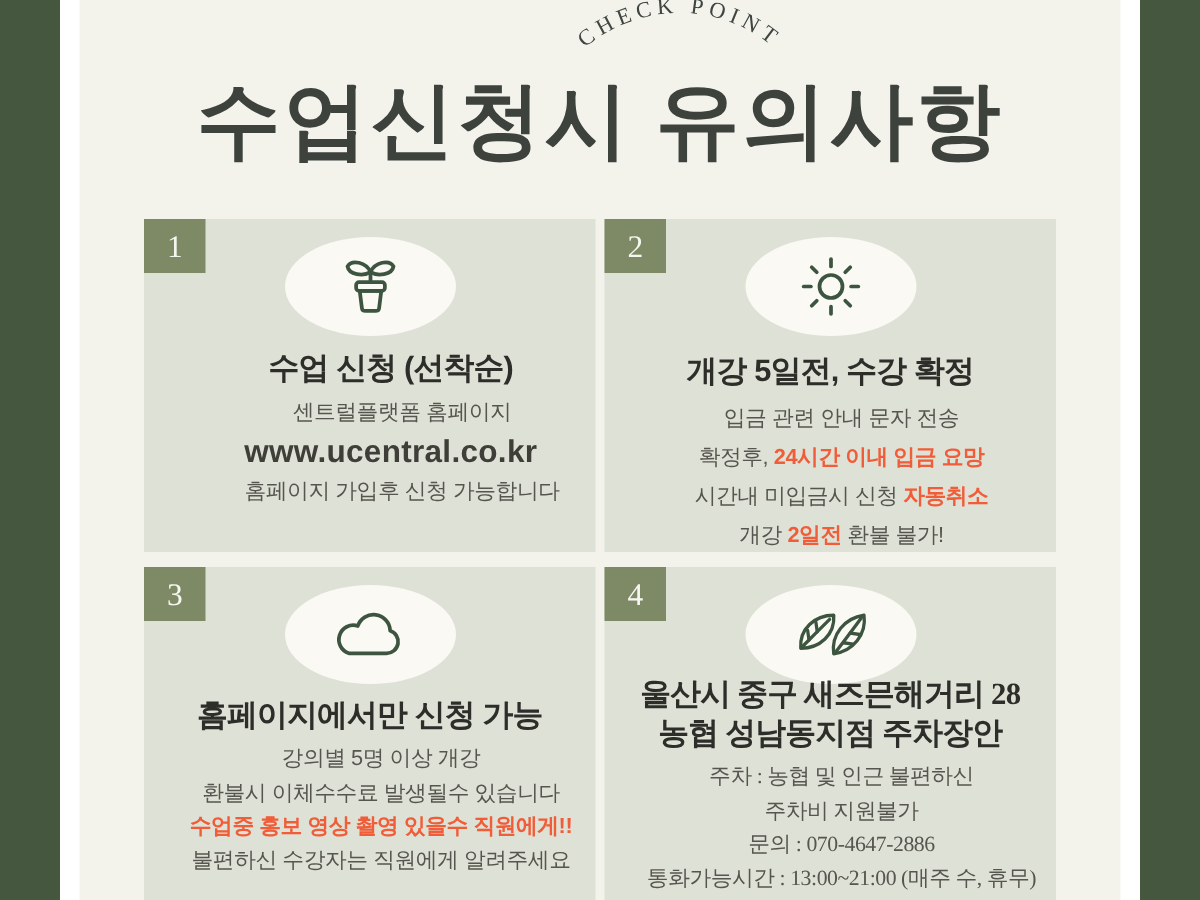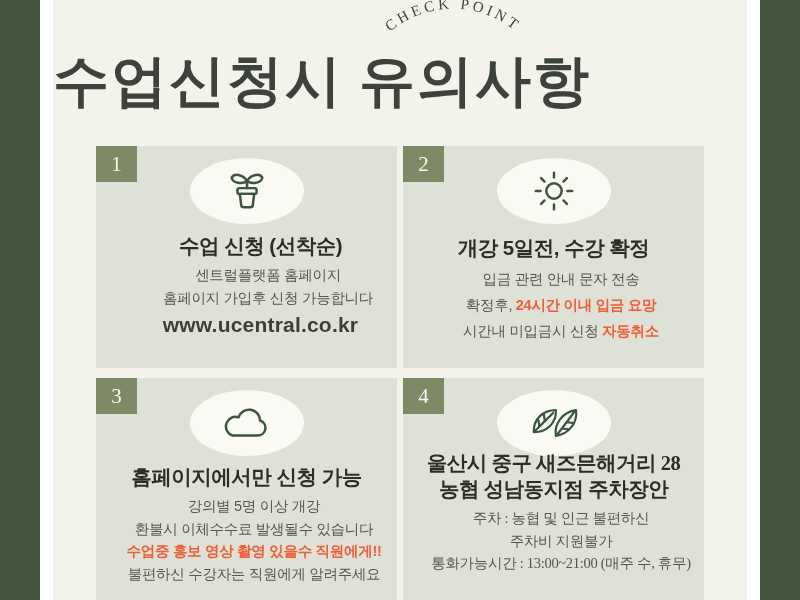--- a/index.html
+++ b/index.html
@@ -13,21 +13,21 @@
   .frame-left{left:0;}
   .frame-right{right:0;}
   .canvas{
     position:absolute;left:53px;top:0;width:694px;height:600px;
     background:#f3f3ec;
   }
   
   .arc-wrap{position:absolute;left:250px;top:-6px;width:300px;height:60px;}
   .poster-title{
     position:absolute;left:0;top:48px;width:694px;
-    text-align:left;
+    text-align:center;
     font-family:"Liberation Serif", serif;
     font-size:56px;font-weight:600;letter-spacing:2px;
     color:#3d423c;line-height:66px;white-space:nowrap;
   }
   
   .card{
     position:absolute;width:301px;height:222px;
     background:#dee2d6;text-align:center;
   }
   .card1{left:43px;top:146px;}
@@ -93,22 +93,22 @@
         <path d="M24 14 C21 7 11 5 8 10 C9 16 19 17 24 14 Z"></path>
         <path d="M24 14 C27 7 37 5 40 10 C39 16 29 17 24 14 Z"></path>
         <rect x="14" y="21" width="20" height="6" rx="2"></rect>
         <path d="M16.5 27 L18 39 Q18.2 41 20.5 41 H27.5 Q29.8 41 30 39 L31.5 27 Z"></path>
       </svg>
     </div>
     <div class="card-body">
       <div class="card-title">수업 신청 (선착순)</div>
       <div class="card-lines">
           <div class="line line-normal"><span>센트럴플랫폼 홈페이지</span></div>
+          <div class="line line-large"><span>www.ucentral.co.kr</span></div>
           <div class="line line-normal"><span>홈페이지 가입후 신청 가능합니다</span></div>
-          <div class="line line-large"><span>www.ucentral.co.kr</span></div>
         </div>
     </div>
   </div>
 
   <div class="card card2">
     <div class="badge">2</div>
     <div class="ellipse">
       <svg class="icon" width="46" height="46" viewBox="0 0 48 48" fill="none" stroke="currentColor" stroke-width="2.6" stroke-linecap="round">
         <circle cx="24" cy="24" r="8"></circle>
         <path d="M24 10 V5"></path>
@@ -120,20 +120,21 @@
         <path d="M33.9 33.9 L37.4 37.4"></path>
           <path d="M14.1 33.9 L10.6 37.4"></path>
       </svg>
     </div>
     <div class="card-body">
       <div class="card-title">개강 5일전, 수강 확정</div>
       <div class="card-lines">
           <div class="line line-normal"><span>입금 관련 안내 문자 전송</span></div>
           <div class="line line-normal"><span>확정후, </span><span class="accent">24시간 이내 입금 요망</span></div>
           <div class="line line-normal"><span>시간내 미입금시 신청 </span><span class="accent">자동취소</span></div>
+          <div class="line line-normal"><span>개강 </span><span class="accent">2일전</span><span> 환불 불가!</span></div>
         </div>
     </div>
   </div>
 
   <div class="card card3">
     <div class="badge">3</div>
     <div class="ellipse">
       <svg class="icon" width="54" height="40" viewBox="0 0 56 40" fill="none" stroke="currentColor" stroke-width="2.6" stroke-linecap="round" stroke-linejoin="round">
         <path d="M13 33 h26 a8 8 0 0 0 2.6-15.6 a11.5 11.5 0 0 0-22.4-3.3 A8.2 8.2 0 0 0 13 33 Z"></path>
       </svg>
@@ -161,18 +162,19 @@
         <path d="M32 36 C38 28 45 19 50 12"></path>
         <path d="M37 30 L44 31"></path>
           <path d="M42 23 L49 24"></path>
       </svg>
     </div>
     <div class="card-body">
       <div class="card-title">울산시 중구 새즈믄해거리 28<br>농협 성남동지점 주차장안</div>
       <div class="card-lines">
           <div class="line line-normal"><span>주차 : 농협 및 인근 불편하신</span></div>
           <div class="line line-normal"><span>주차비 지원불가</span></div>
+          <div class="line line-normal"><span>문의 : 070-4647-2886</span></div>
           <div class="line line-normal"><span>통화가능시간 : 13:00~21:00 (매주 수, 휴무)</span></div>
         </div>
     </div>
   </div>
 
 </div>
 
 </body></html>

